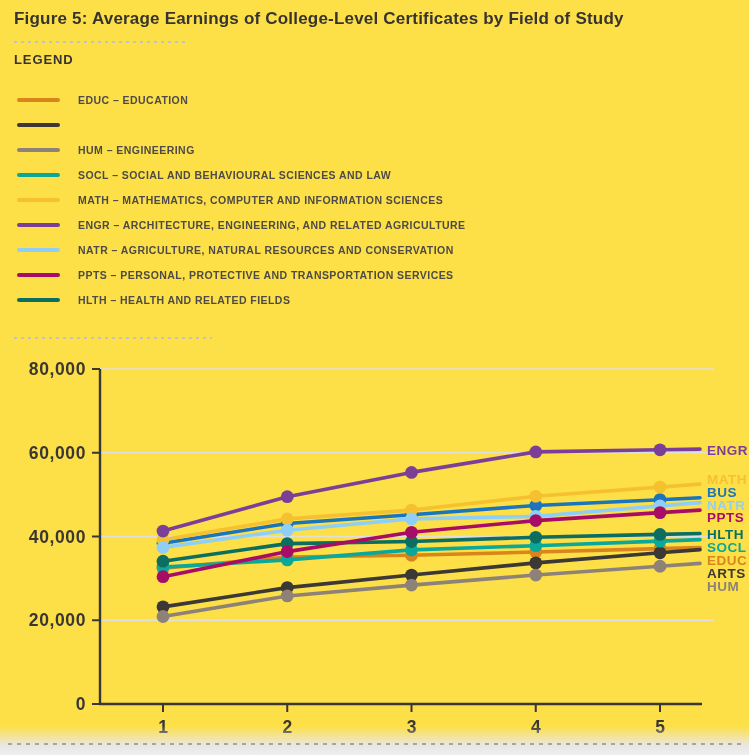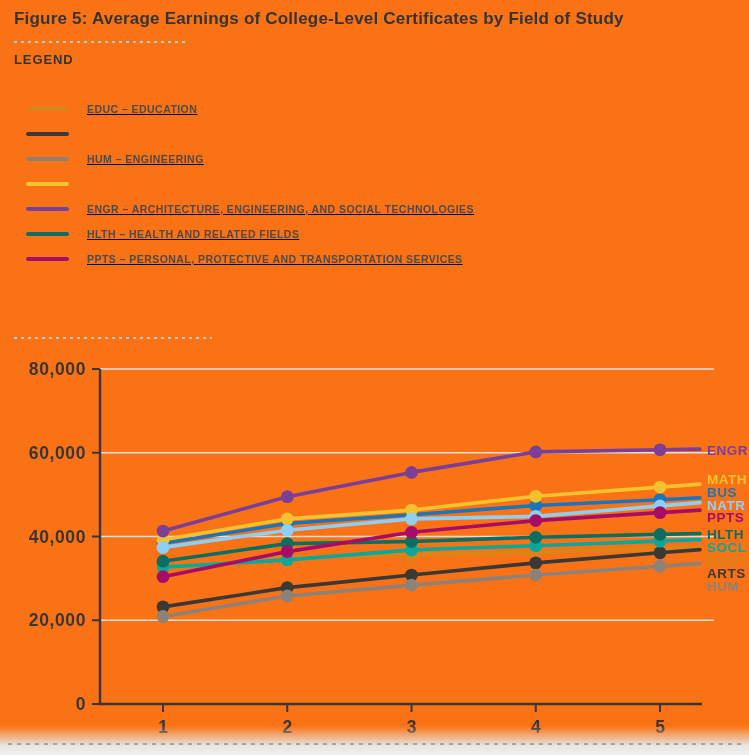--- a/index.html
+++ b/index.html
@@ -1,26 +1,26 @@
 <!DOCTYPE html>
 <html><head>
 <meta charset="utf-8">
 <style>
   html,body{margin:0;padding:0;background:#fff;}
-  .page{position:relative;width:749px;height:755px;background:#f97316;overflow:hidden;
+  .page{position:relative;width:749px;height:755px;background:#fde047;overflow:hidden;
         font-family:"Liberation Sans",sans-serif;}
   .fig-title{position:absolute;top:9px;left:14px;font-size:17px;font-weight:700;
         color:#363331;letter-spacing:.2px;white-space:nowrap;}
   .dashed-sep{position:absolute;height:2px;
         background:repeating-linear-gradient(90deg,#c4c3c2 0 3px,transparent 3px 7px);}
   .sep-title{top:41px;left:14px;width:172px;}
   .sep-legend{top:337px;left:14px;width:198px;}
   .legend-heading{position:absolute;top:52px;left:14px;font-size:13px;font-weight:700;
         color:#363331;letter-spacing:.9px;text-align:center;}
-  .legend{position:absolute;top:84px;left:14px;margin:12px;padding:0;list-style:none;text-decoration:underline;}
+  .legend{position:absolute;top:84px;left:14px;margin:3px;padding:0;list-style:none;}
   .legend-item{display:flex;align-items:center;height:25px;}
   .swatch{width:43px;height:4px;border-radius:2px;margin-right:18px;flex:none;background:#999;}
   .legend-label{font-size:10.5px;font-weight:700;color:#4d4a47;letter-spacing:.45px;white-space:nowrap;}
   #chart-svg{position:absolute;top:350px;left:0;}
   .bottom-fade{position:absolute;left:0;top:726px;width:749px;height:29px;
         background:linear-gradient(180deg,rgba(235,235,235,0) 0%,#e8e7e6 70%,#f0efee 100%);}
   .bottom-dash{position:absolute;left:8px;top:743px;width:733px;height:2px;
         background:repeating-linear-gradient(90deg,#a5a4a3 0 4px,transparent 4px 9px);}
 </style>
 </head>
@@ -39,33 +39,42 @@
         <span class="legend-label">EDUC – EDUCATION</span>
       </li>
     <li class="legend-item">
         <span class="swatch" style="background: rgb(60, 56, 53);"></span>
       </li>
     <li class="legend-item">
         <span class="swatch" style="background: rgb(142, 130, 120);"></span>
         <span class="legend-label">HUM – ENGINEERING</span>
       </li>
     <li class="legend-item">
+        <span class="swatch" style="background: rgb(11, 168, 154);"></span>
+        <span class="legend-label">SOCL – SOCIAL AND BEHAVIOURAL SCIENCES AND LAW</span>
+      </li>
+    <li class="legend-item">
         <span class="swatch" style="background: rgb(245, 193, 47);"></span>
+        <span class="legend-label">MATH – MATHEMATICS, COMPUTER AND INFORMATION SCIENCES</span>
       </li>
     <li class="legend-item">
         <span class="swatch" style="background: rgb(123, 63, 152);"></span>
-        <span class="legend-label">ENGR – ARCHITECTURE, ENGINEERING, AND SOCIAL TECHNOLOGIES</span>
+        <span class="legend-label">ENGR – ARCHITECTURE, ENGINEERING, AND RELATED AGRICULTURE</span>
+      </li>
+    <li class="legend-item">
+        <span class="swatch" style="background: rgb(144, 207, 245);"></span>
+        <span class="legend-label">NATR – AGRICULTURE, NATURAL RESOURCES AND CONSERVATION</span>
+      </li>
+    <li class="legend-item">
+        <span class="swatch" style="background: rgb(167, 13, 103);"></span>
+        <span class="legend-label">PPTS – PERSONAL, PROTECTIVE AND TRANSPORTATION SERVICES</span>
       </li>
     <li class="legend-item">
         <span class="swatch" style="background: rgb(12, 110, 96);"></span>
         <span class="legend-label">HLTH – HEALTH AND RELATED FIELDS</span>
-      </li>
-    <li class="legend-item">
-        <span class="swatch" style="background: rgb(167, 13, 103);"></span>
-        <span class="legend-label">PPTS – PERSONAL, PROTECTIVE AND TRANSPORTATION SERVICES</span>
       </li>
   </ul>
 
   <div class="dashed-sep sep-legend"></div>
 
   <svg id="chart-svg" width="749" height="405" viewBox="0 0 749 405">
       <line x1="100" y1="270.25" x2="714" y2="270.25" stroke="#E0DFDE" stroke-width="1.4"></line>
       <line x1="100" y1="186.5" x2="714" y2="186.5" stroke="#E0DFDE" stroke-width="1.4"></line>
       <line x1="100" y1="102.75" x2="714" y2="102.75" stroke="#E0DFDE" stroke-width="1.4"></line>
       <line x1="100" y1="19" x2="714" y2="19" stroke="#E0DFDE" stroke-width="1.4"></line>

